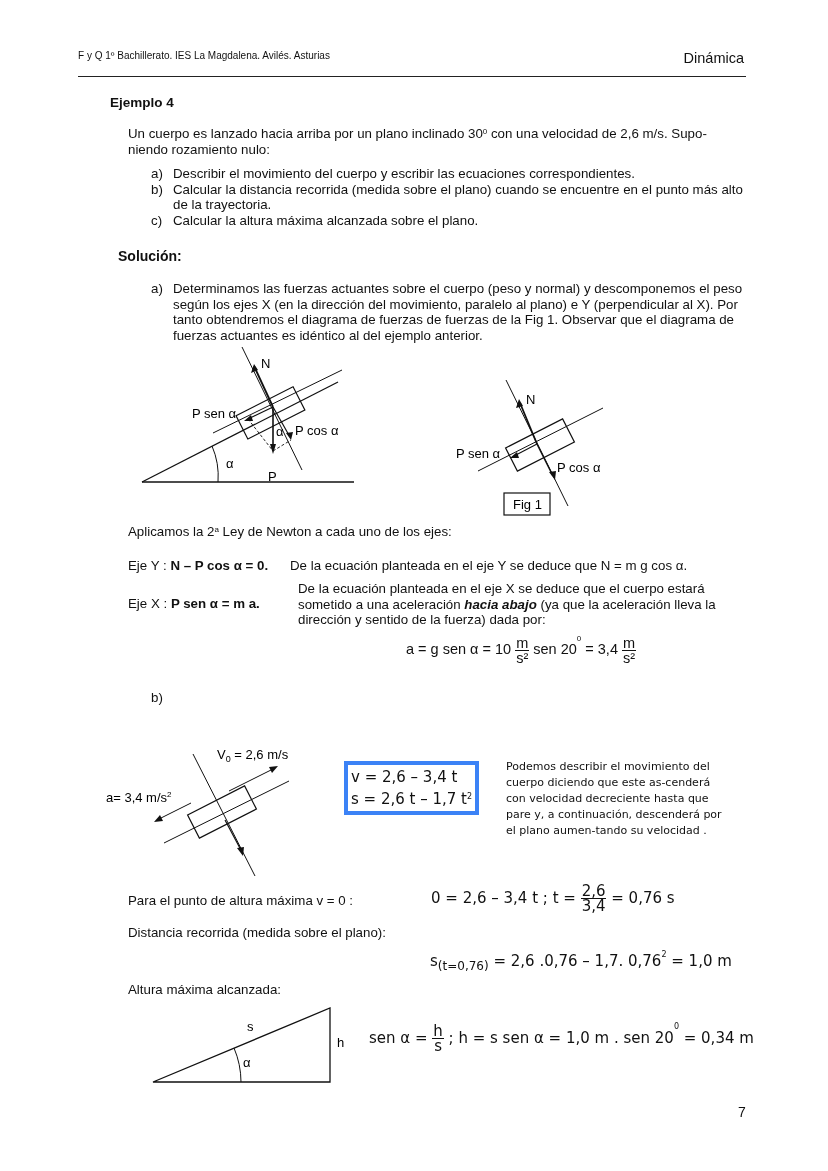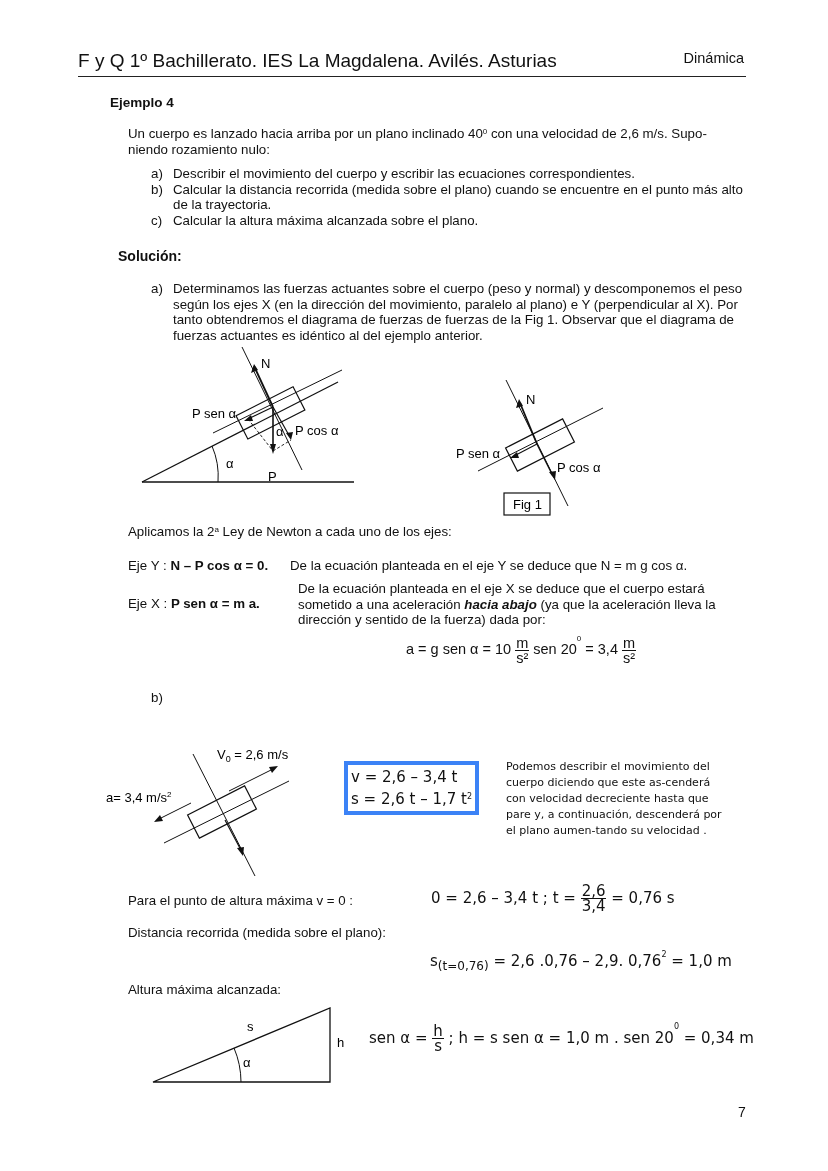--- a/index.html
+++ b/index.html
@@ -1,20 +1,20 @@
 <!DOCTYPE html>
 <html><head>
 <meta charset="utf-8">
 <style>
   html, body { margin:0; padding:0; background:#fff; }
   body { width:828px; height:1171px; position:relative; overflow:hidden;
          font-family:"Liberation Sans", sans-serif; color:#111; font-size:13.3px; }
   .abs { position:absolute; }
   .header { left:78px; top:48px; width:668px; height:28px; border-bottom:1.3px solid #222; }
-  .header .left { position:absolute; left:0; top:2px; font-size:19px; }
+  .header .left { position:absolute; left:0; top:2px; font-size:10px; }
   .header .right { position:absolute; right:2px; top:2px; font-size:14.5px; }
   .bold { font-weight:bold; }
   .p { line-height:15.5px; }
   .list { margin:0; padding:0; list-style:none; }
   .list li { position:relative; padding-left:22px; line-height:15.5px; }
   .list li .mk { position:absolute; left:0; top:0; }
   sup { font-size:8px; vertical-align:top; position:relative; top:-2px; }
   sub { font-size:12px; }
   .mathf { font-family:"DejaVu Sans", sans-serif; font-size:15px; }
   .frac { display:inline-block; vertical-align:middle; text-align:center; line-height:14px; }
@@ -27,21 +27,21 @@
 <body>
 
 <div class="abs header">
   <span class="left">F y Q 1º Bachillerato. IES La Magdalena. Avilés. Asturias</span>
   <span class="right">Dinámica</span>
 </div>
 
 <div class="abs bold" style="left:79px;top:95px;font-size:13.5px;padding-left:31px;">Ejemplo 4</div>
 
 <div class="abs p" style="left:128px;top:126px;width:620px;">
-  <span>Un cuerpo es lanzado hacia arriba por un plano inclinado 40</span><sup>0</sup><span> con una velocidad de 2,6 m/s. Supo-</span><br>
+  <span>Un cuerpo es lanzado hacia arriba por un plano inclinado 30</span><sup>0</sup><span> con una velocidad de 2,6 m/s. Supo-</span><br>
   <span>niendo rozamiento nulo:</span>
 </div>
 
 <ul class="abs list" style="left:151px;top:166px;width:600px;">
   <li><span class="mk">a)</span><span>Describir el movimiento del cuerpo y escribir las ecuaciones correspondientes.</span></li>
   <li><span class="mk">b)</span><span>Calcular la distancia recorrida (medida sobre el plano) cuando se encuentre en el punto más alto de la trayectoria.</span></li>
   <li><span class="mk">c)</span><span>Calcular la altura máxima alcanzada sobre el plano.</span></li>
 </ul>
 
 <div class="abs bold" style="left:112px;top:248px;font-size:14px;margin-left:6px;">Solución:</div>
@@ -146,21 +146,21 @@
 
 <div class="abs" style="left:506px;top:759px;width:225px;font-family:'DejaVu Sans',sans-serif;font-size:11px;line-height:16px;">Podemos describir el movimiento del cuerpo diciendo que este as-cenderá con velocidad decreciente hasta que pare y, a continuación, descenderá por el plano aumen-tando su velocidad .</div>
 
 <div class="abs" style="left:128px;top:893px;">Para el punto de altura máxima v = 0 :</div>
 <div class="abs mathf" style="left:431px;top:884px;">
   <span>0 = 2,6 – 3,4 t ; t = </span><span class="frac"><span class="num">2,6</span><span class="den">3,4</span></span><span> = 0,76 s</span>
 </div>
 
 <div class="abs" style="left:128px;top:925px;">Distancia recorrida (medida sobre el plano):</div>
 <div class="abs mathf" style="left:430px;top:952px;">
-  <span>s</span><sub>(t=0,76)</sub><span> = 2,6 .0,76 – 2,9. 0,76</span><sup>2</sup><span> = 1,0 m</span>
+  <span>s</span><sub>(t=0,76)</sub><span> = 2,6 .0,76 – 1,7. 0,76</span><sup>2</sup><span> = 1,0 m</span>
 </div>
 
 <div class="abs" style="left:128px;top:982px;">Altura máxima alcanzada:</div>
 <svg class="abs" style="left:145px;top:1000px;" width="215" height="90">
   <polygon points="8,82 185,8 185,82" fill="none" stroke="#111" stroke-width="1.3"></polygon>
   <path d="M 96 82 A 88 88 0 0 0 89 48" fill="none" stroke="#111" stroke-width="1"></path>
   <text x="102" y="31" font-size="13">s</text>
   <text x="192" y="47" font-size="13">h</text>
   <text x="98" y="67" font-size="13">α</text>
 </svg>

